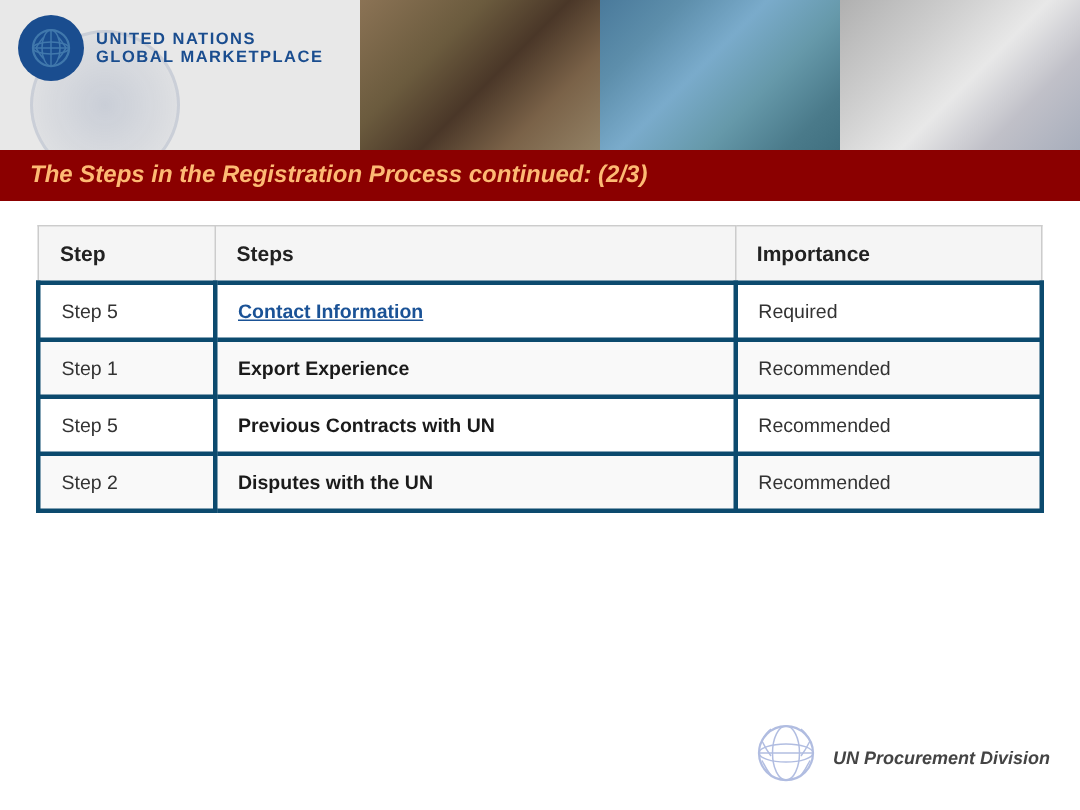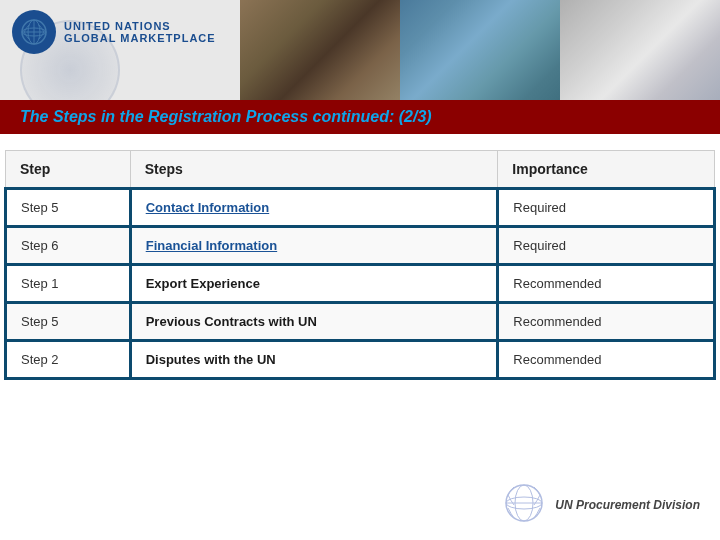--- a/index.html
+++ b/index.html
@@ -113,29 +113,29 @@
     }
 
     
     .title-bar {
       background: #8B0000;
       width: 720px;
       padding: 8px 20px;
     }
 
     .title-bar-text {
-      color: #0ea5e9;
+      color: #fdba74;
       font-size: 16px;
       font-weight: bold;
       font-style: italic;
     }
 
     
     .content {
-      padding: 16px 4px;
+      padding: 16px 24px;
       background: #fff;
     }
 
     
     .steps-table {
       width: 100%;
       border-collapse: collapse;
       border: 1px solid #ccc;
     }
 
@@ -249,25 +249,20 @@
         <th>Importance</th>
       </tr>
     </thead>
     <tbody id="table-body">
     <tr>
           <td>Step 5</td>
           <td><span class="step-name-link">Contact Information</span></td>
           <td class="importance-text">Required</td>
         </tr>
         <tr>
-          <td>Step 6</td>
-          <td><span class="step-name-link">Financial Information</span></td>
-          <td class="importance-text">Required</td>
-        </tr>
-        <tr>
           <td>Step 1</td>
           <td><span class="step-name-bold">Export Experience</span></td>
           <td class="importance-text">Recommended</td>
         </tr>
         <tr>
           <td>Step 5</td>
           <td><span class="step-name-bold">Previous Contracts with UN</span></td>
           <td class="importance-text">Recommended</td>
         </tr>
         <tr>

